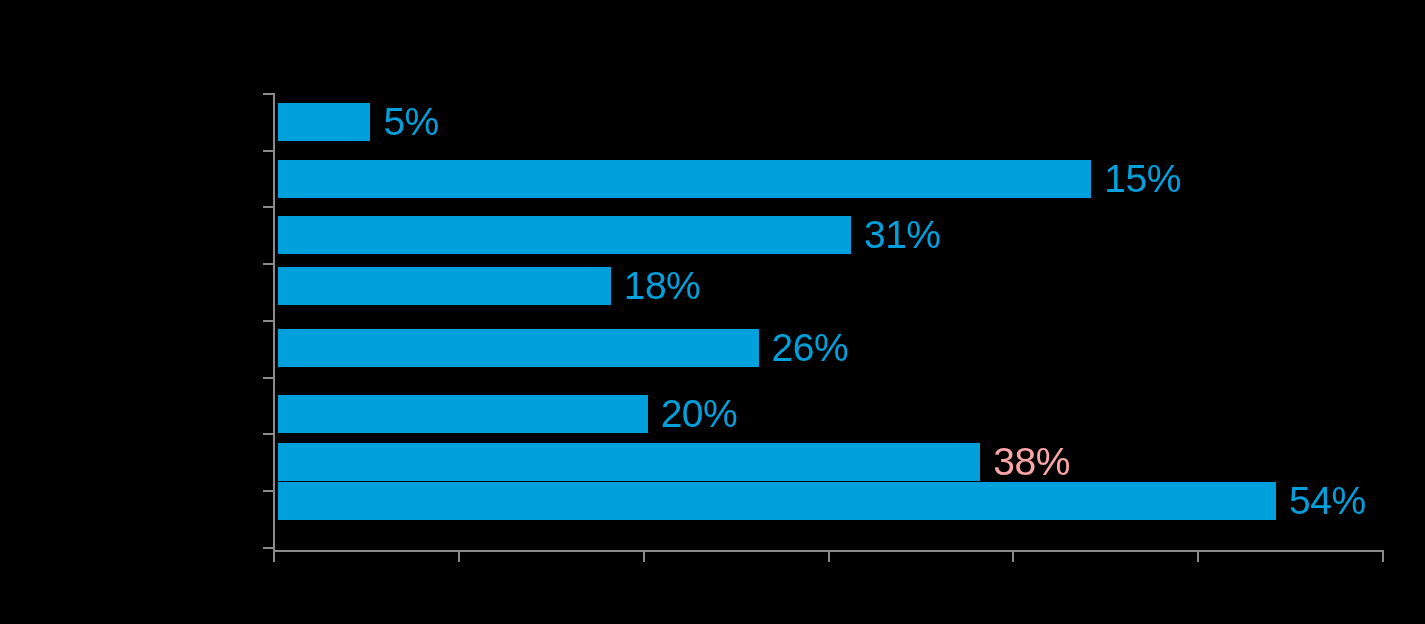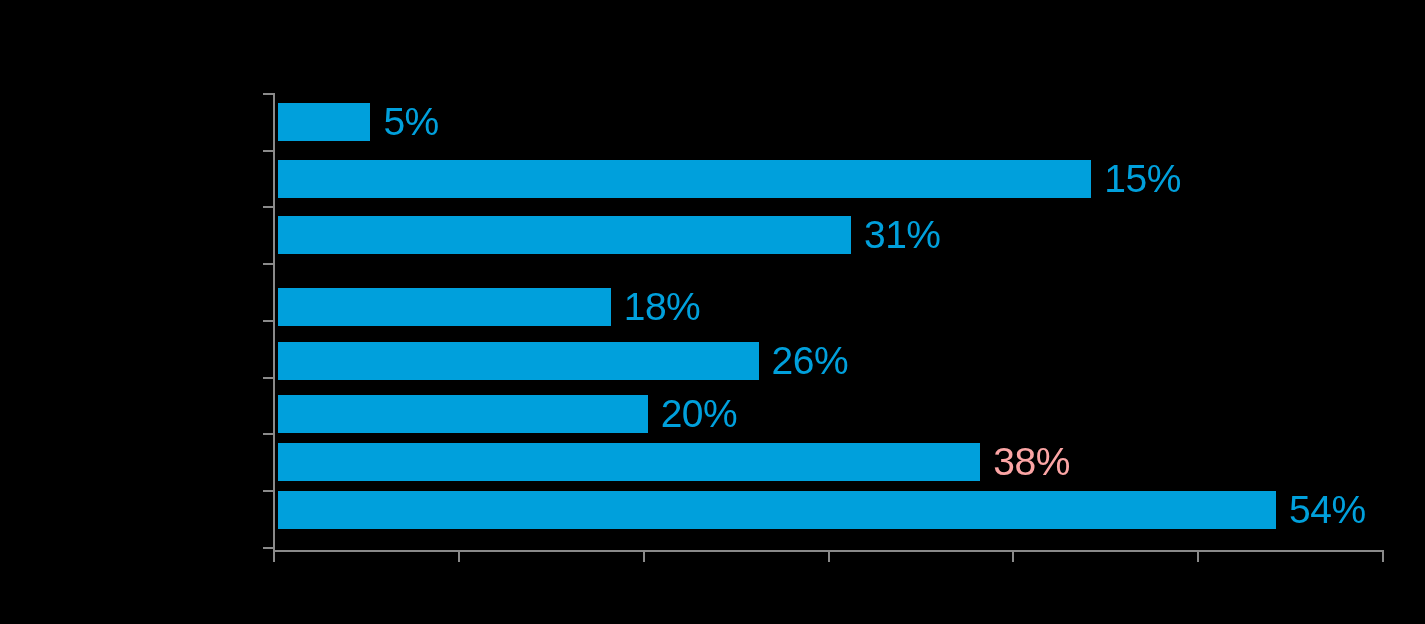--- a/index.html
+++ b/index.html
@@ -109,41 +109,41 @@
       <div class="bar-row" style="top: 66.7px; width: 1109px;">
         <div class="bar" style="width: 813.267px; background: rgb(0, 160, 220);"></div>
         <div class="bar-label" style="left: 831.267px; color: rgb(0, 160, 220);">15%</div>
       </div>
       <div class="y-tick" style="top: 113.4px; background: rgb(138, 138, 138);"></div>
       <div class="bar-row" style="top: 123.4px; width: 1109px;">
         <div class="bar" style="width: 572.983px; background: rgb(0, 160, 220);"></div>
         <div class="bar-label" style="left: 590.983px; color: rgb(0, 160, 220);">31%</div>
       </div>
       <div class="y-tick" style="top: 170.1px; background: rgb(138, 138, 138);"></div>
-      <div class="bar-row" style="top: 195px; width: 1109px;">
+      <div class="bar-row" style="top: 174px; width: 1109px;">
         <div class="bar" style="width: 332.7px; background: rgb(0, 160, 220);"></div>
         <div class="bar-label" style="left: 350.7px; color: rgb(0, 160, 220);">18%</div>
       </div>
       <div class="y-tick" style="top: 226.8px; background: rgb(138, 138, 138);"></div>
-      <div class="bar-row" style="top: 249px; width: 1109px;">
+      <div class="bar-row" style="top: 236px; width: 1109px;">
         <div class="bar" style="width: 480.567px; background: rgb(0, 160, 220);"></div>
         <div class="bar-label" style="left: 498.567px; color: rgb(0, 160, 220);">26%</div>
       </div>
       <div class="y-tick" style="top: 283.5px; background: rgb(138, 138, 138);"></div>
       <div class="bar-row" style="top: 293.5px; width: 1109px; margin-top: 8px;">
         <div class="bar" style="width: 369.667px; background: rgb(0, 160, 220);"></div>
         <div class="bar-label" style="left: 387.667px; color: rgb(0, 160, 220);">20%</div>
       </div>
       <div class="y-tick" style="top: 340.2px; background: rgb(138, 138, 138);"></div>
       <div class="bar-row" style="top: 350.2px; width: 1109px;">
         <div class="bar" style="width: 702.367px; background: rgb(0, 160, 220);"></div>
         <div class="bar-label" style="left: 720.367px; color: #fca5a5;">38%</div>
       </div>
       <div class="y-tick" style="top: 396.9px; background: rgb(138, 138, 138);"></div>
-      <div class="bar-row" style="top: 398px; width: 1109px;">
+      <div class="bar-row" style="top: 389px; width: 1109px;">
         <div class="bar" style="width: 998.1px; background: rgb(0, 160, 220);"></div>
         <div class="bar-label" style="left: 1016.1px; color: rgb(0, 160, 220);">54%</div>
       </div>
       <div class="y-tick" style="top: 453.6px; background: rgb(138, 138, 138);"></div>
     </div>
 
 <div class="x-tick" style="left: 273px; background: rgb(138, 138, 138);"></div>
     <div class="x-tick" style="left: 457.833px; background: rgb(138, 138, 138);"></div>
     <div class="x-tick" style="left: 642.667px; background: rgb(138, 138, 138);"></div>
     <div class="x-tick" style="left: 827.5px; background: rgb(138, 138, 138);"></div>

